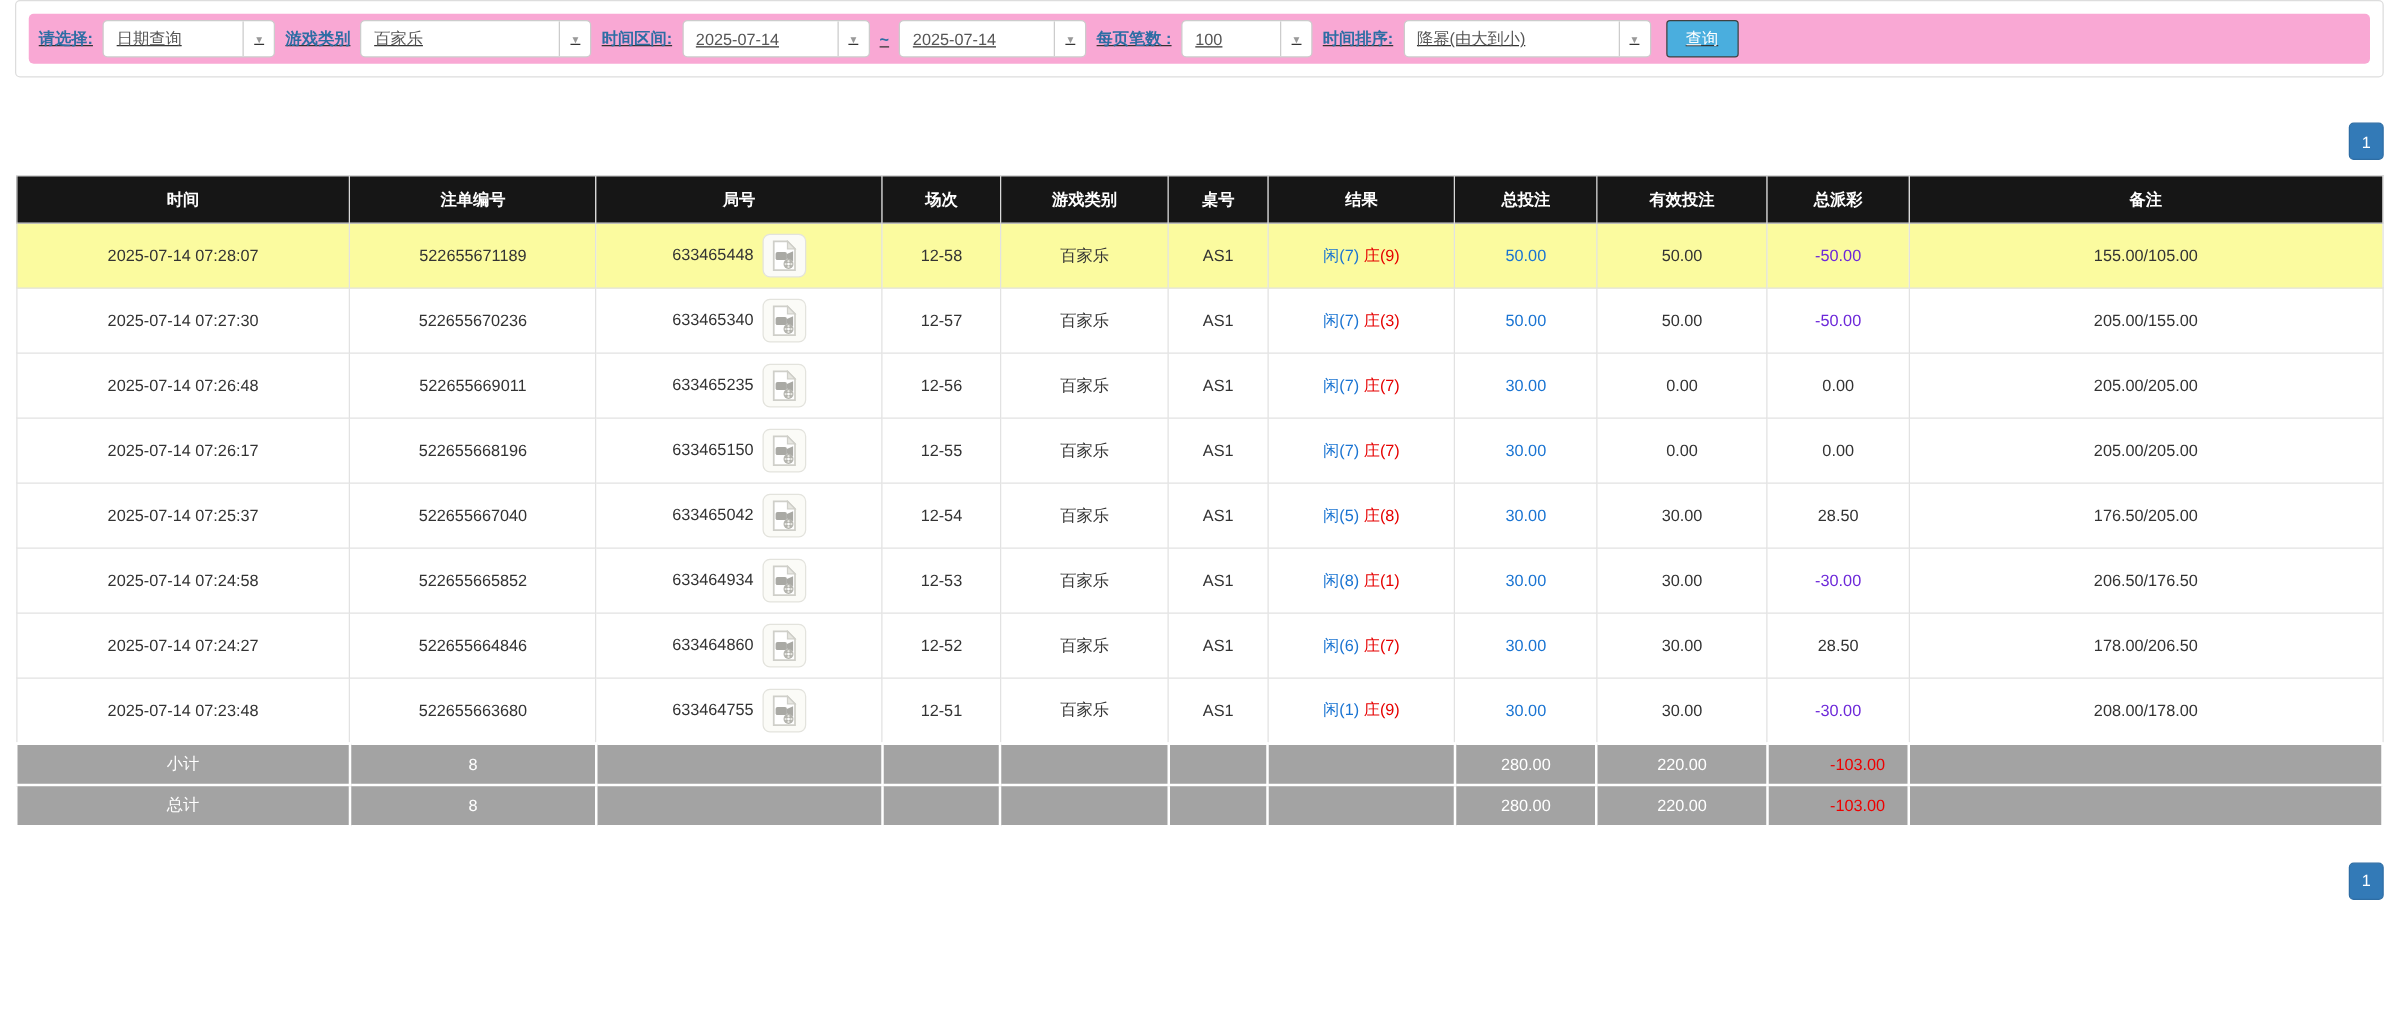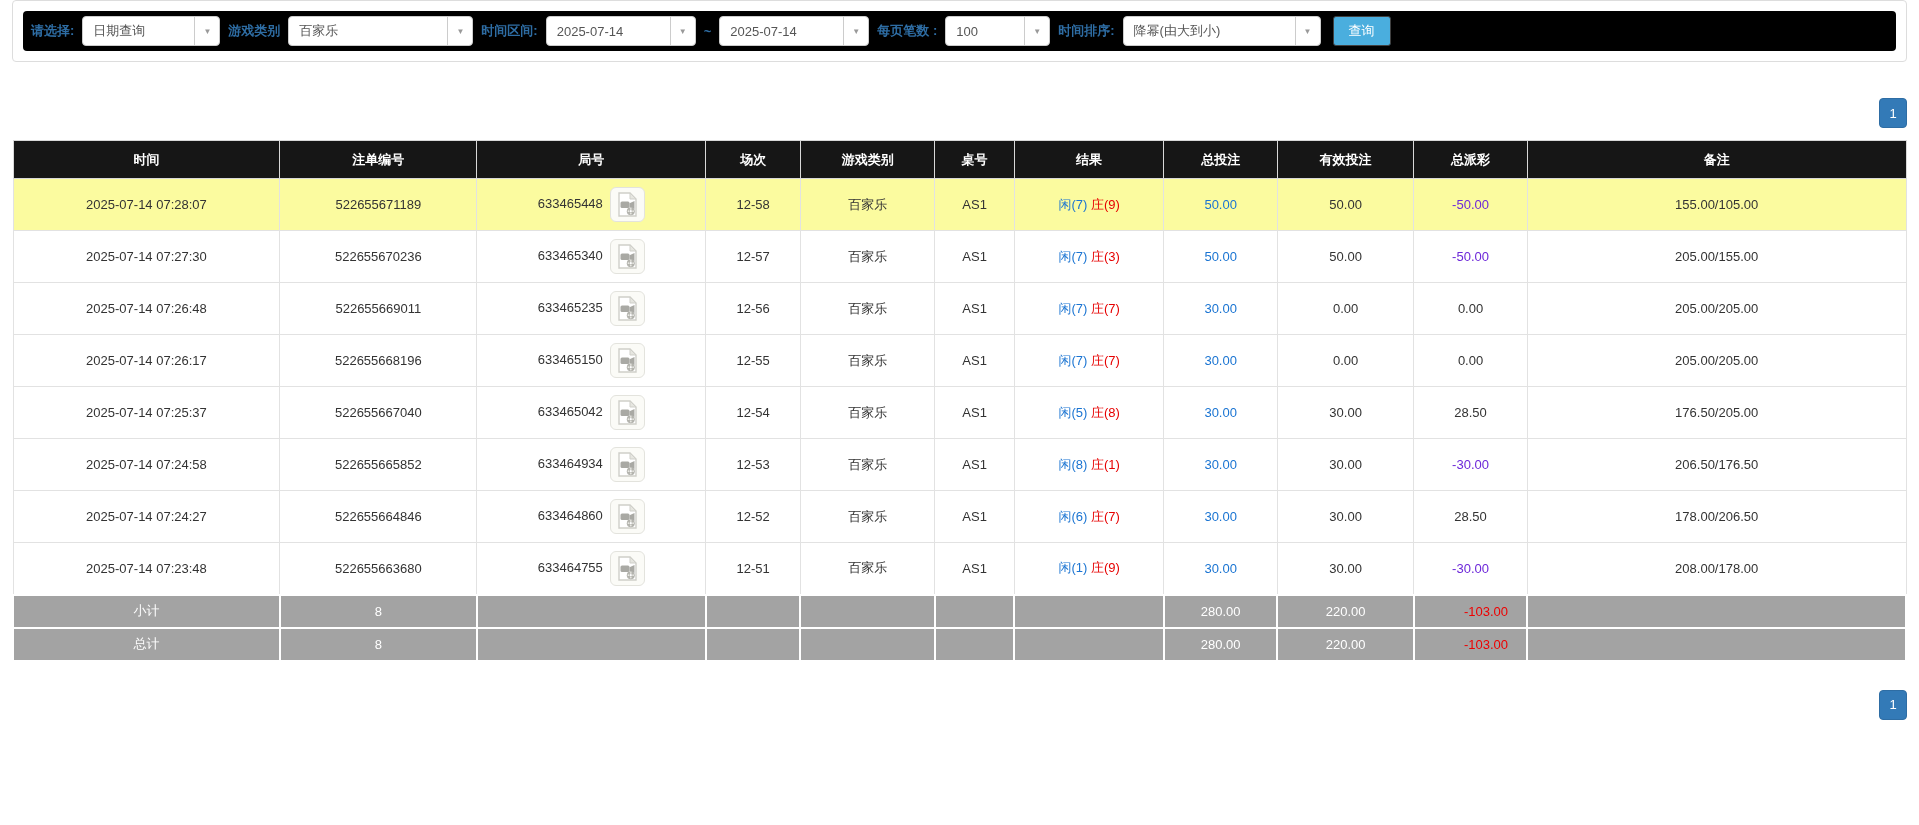--- a/index.html
+++ b/index.html
@@ -8,22 +8,22 @@
     width:1919px; height:825px; overflow:hidden; background:#fff;
     font-family:"Liberation Sans","DejaVu Sans",sans-serif; color:#333;
   }
   .container { padding:0 12px; }
 
   .page-title { font-size:19px; color:#333; font-weight:500; margin:14px 0 12px; }
 
   
   .filter-panel { border:1px solid #ddd; border-radius:4px; padding:10px; background:#fff; }
   .filter-bar {
-    background:#000000; border-radius:4px; padding:5px 8px;
-    display:flex; align-items:center; gap:8px; font-size:13px;
+    background:#f9a8d4; border-radius:4px; padding:5px 8px;
+    display:flex; align-items:center; gap:8px; font-size:13px;text-decoration:underline;
   }
   .flabel { color:#2e6da4; font-weight:bold; white-space:nowrap; }
   .fselect {
     display:flex; align-items:stretch; background:#fff; border:1px solid #ccc;
     border-radius:4px; height:30px; cursor:pointer; overflow:hidden;
   }
   .fselect .val { padding:0 10px; color:#555; display:flex; align-items:center; white-space:nowrap; flex:1; }
   .fselect .caret {
     width:25px; display:flex; align-items:center; justify-content:center;
     border-left:1px solid #ccc; color:#999; font-size:8px;

